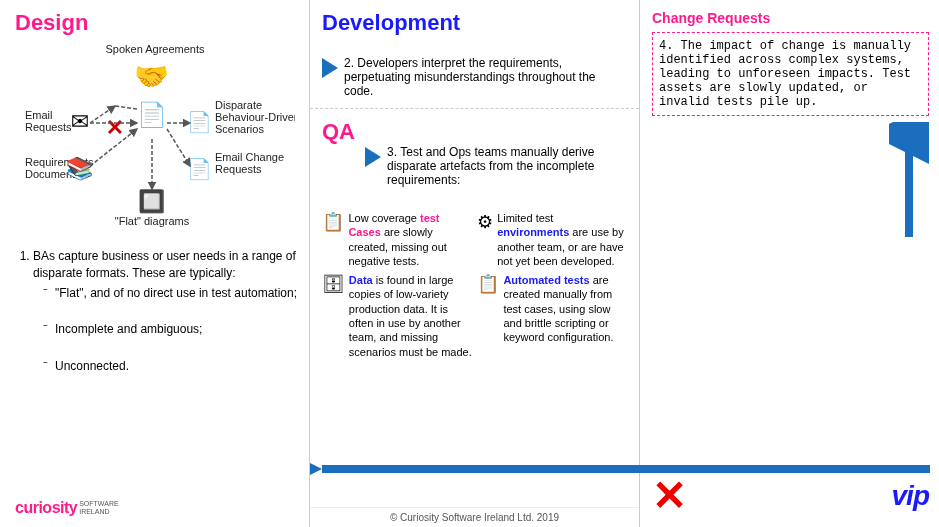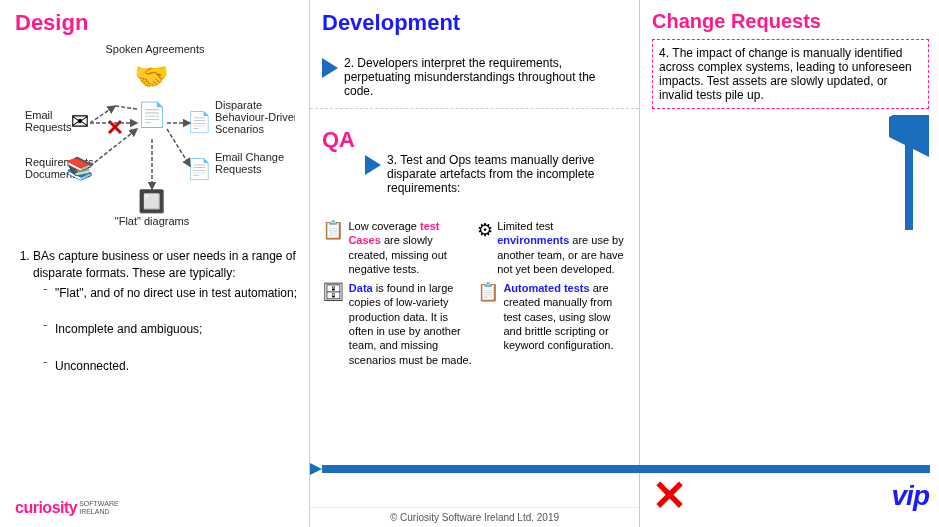--- a/index.html
+++ b/index.html
@@ -121,21 +121,20 @@
 
     .qa-section {
       padding: 10px 12px;
       flex: 1;
     }
 
     .qa-qa-label {
       color: #ff1a8c;
       font-size: 22px;
       font-weight: bold;
-      margin-top: 8px;
     }
 
     .highlight-pink {
       color: #ff1a8c;
       font-weight: bold;
     }
 
     .highlight-blue {
       color: #1a1aff;
       font-weight: bold;
@@ -157,21 +156,21 @@
     
     .right-col {
       width: 299px;
       padding: 10px 10px 10px 12px;
       display: flex;
       flex-direction: column;
     }
 
     .section-title-cr {
       color: #ff1a8c;
-      font-size: 20px;
+      font-size: 14px;
       font-weight: bold;
       margin-bottom: 6px;
     }
 
     .cr-qa-right {
       display: grid;
       grid-template-columns: 1fr 1fr;
       gap: 6px;
       font-size: 11px;
       line-height: 1.4;
@@ -378,21 +377,21 @@
     </div>
 
     <div class="mid-bottom">
       <span>© Curiosity Software Ireland Ltd. 2019</span>
     </div>
   </div>
 
   <div class="right-col">
     <div class="section-title-cr">Change Requests</div>
 
-    <div class="dashed-box" style="margin-bottom:6px;">
+    <div class="dashed-box" style="margin-bottom:6px;font-family:Liberation Mono, monospace;">
       <span>4.</span>&nbsp;<span>The impact of change is manually identified across complex systems, leading to unforeseen impacts. Test assets are slowly updated, or invalid tests pile up.</span>
     </div>
 
     <div style="display:flex; justify-content:flex-end; margin-bottom:6px;">
       <svg width="40" height="120" viewBox="0 0 40 120">
         <defs>
           <marker id="arrowUp" markerWidth="10" markerHeight="10" refX="5" refY="5" orient="auto">
             <path d="M0,10 L5,0 L10,10 Z" fill="#1a6ebd"></path>
           </marker>
         </defs>

